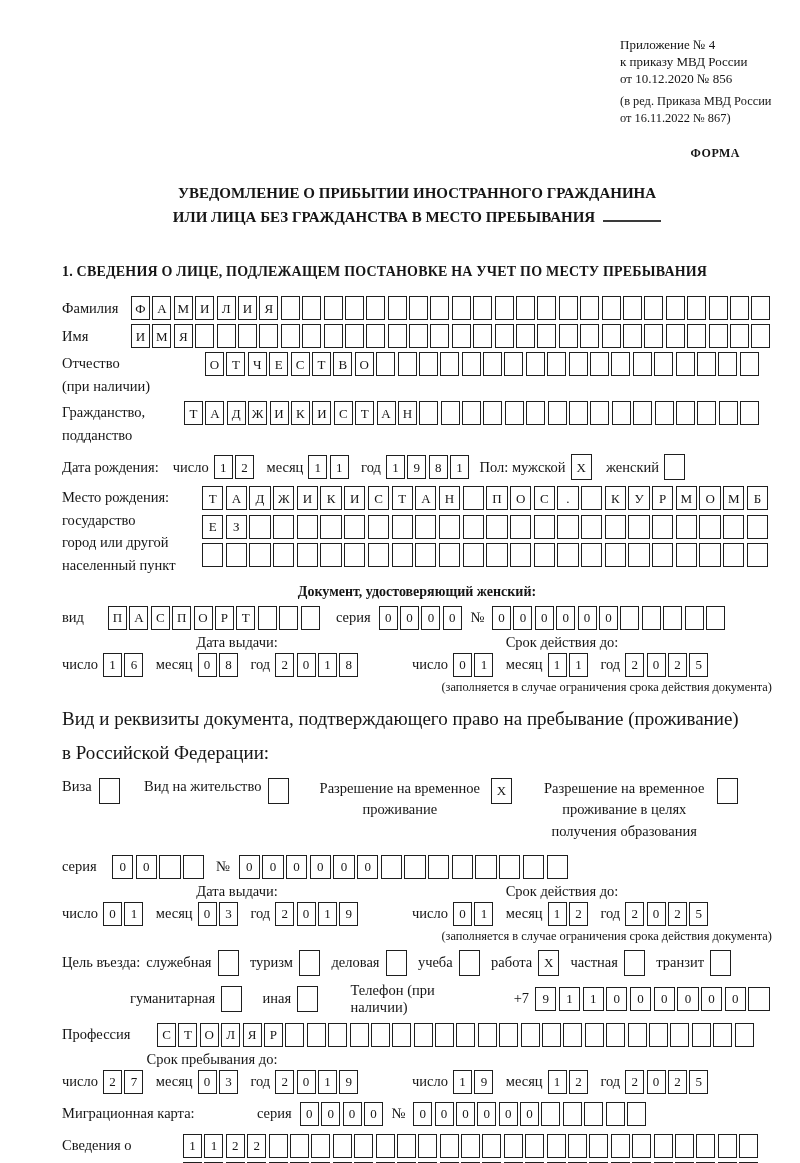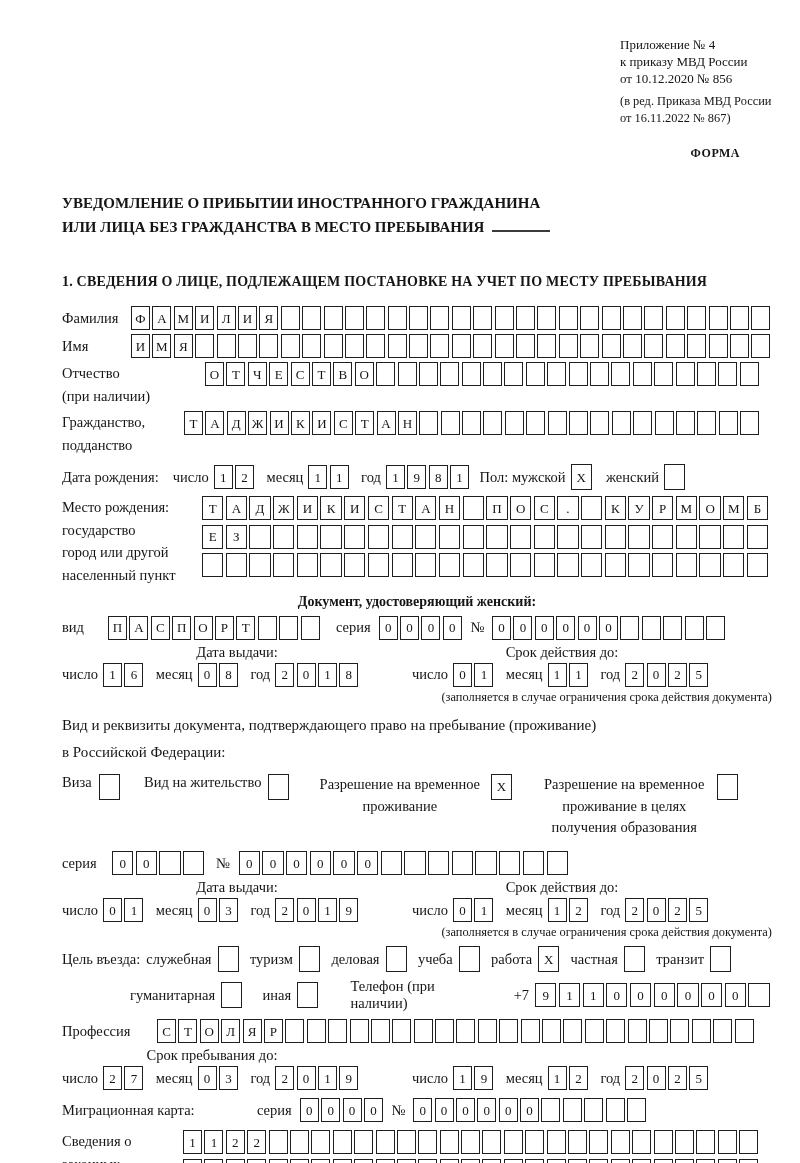--- a/index.html
+++ b/index.html
@@ -5,21 +5,21 @@
   html,body {margin:0; padding:0; background:#e8e8e8;}
   .page {
     width:800px; height:1163px; margin:0 auto; background:#ffffff;
     box-sizing:border-box; padding:36px 28px 20px 62px;
     font-family:"Liberation Serif","DejaVu Serif",serif; color:#151515;
     position:relative; overflow:hidden;
   }
   .annex {margin-left:558px; width:200px; font-size:13px; line-height:1.32;}
   .annex .a2 {margin-top:6px; font-size:12.4px;}
   .form-label {text-align:right; padding-right:32px; font-weight:bold; font-size:12px; margin-top:20px; letter-spacing:0.5px;}
-  .title {text-align:left; font-weight:bold; font-size:15px; line-height:1.6; margin-top:30px;}
+  .title {text-align:center; font-weight:bold; font-size:15px; line-height:1.6; margin-top:20px;}
   .title-underline {display:inline-block; width:58px; border-bottom:2px solid #3a3a3a; height:13px; margin-left:8px;}
   .section-title {font-weight:bold; font-size:14px; margin-top:35px; margin-bottom:16px; letter-spacing:0.2px;}
 
   .frow {display:flex; align-items:center; margin-bottom:4px;}
   .frow.top {align-items:flex-start;}
   .flabel {font-size:14.5px; flex:0 0 auto;}
   .lblock {flex:0 0 auto; font-size:14.5px; line-height:1.55;}
 
   .cells {display:flex; flex-wrap:nowrap;}
   .cell {
@@ -35,21 +35,21 @@
   .dh-row {display:flex; font-size:14.5px; margin-top:4px;}
   .dh-left {width:350px; text-align:center;}
   .dh-right {width:300px; text-align:center;}
   .dates-row {display:flex; align-items:center; margin-top:2px;}
   .dgroup {display:flex; align-items:center;}
   .dg-left {width:350px;}
   .dlabel {font-size:14.5px; margin-right:5px;}
   .dgap {margin-left:10px;}
   .note {font-size:12.4px; text-align:right; margin:3px 0 6px;}
 
-  .intro {font-size:15px; margin-top:8px; line-height:1.7;}
+  .intro {font-size:19px; margin-top:8px; line-height:1.7;}
   .opts {display:flex; align-items:flex-start; margin-top:8px; margin-bottom:12px; font-size:14.5px;}
   .opt {display:flex; align-items:flex-start;}
   .opt .opt-label {margin-right:7px;}
   .opt-c {text-align:center; line-height:1.5;}
 
   .purp {display:flex; align-items:center; font-size:14.5px; margin-top:6px;}
   .purp .p-label {margin-right:6px;}
   .purp .p-gap {margin-left:9px;}
 
   .rep {display:flex; align-items:flex-start; margin-top:8px;}

